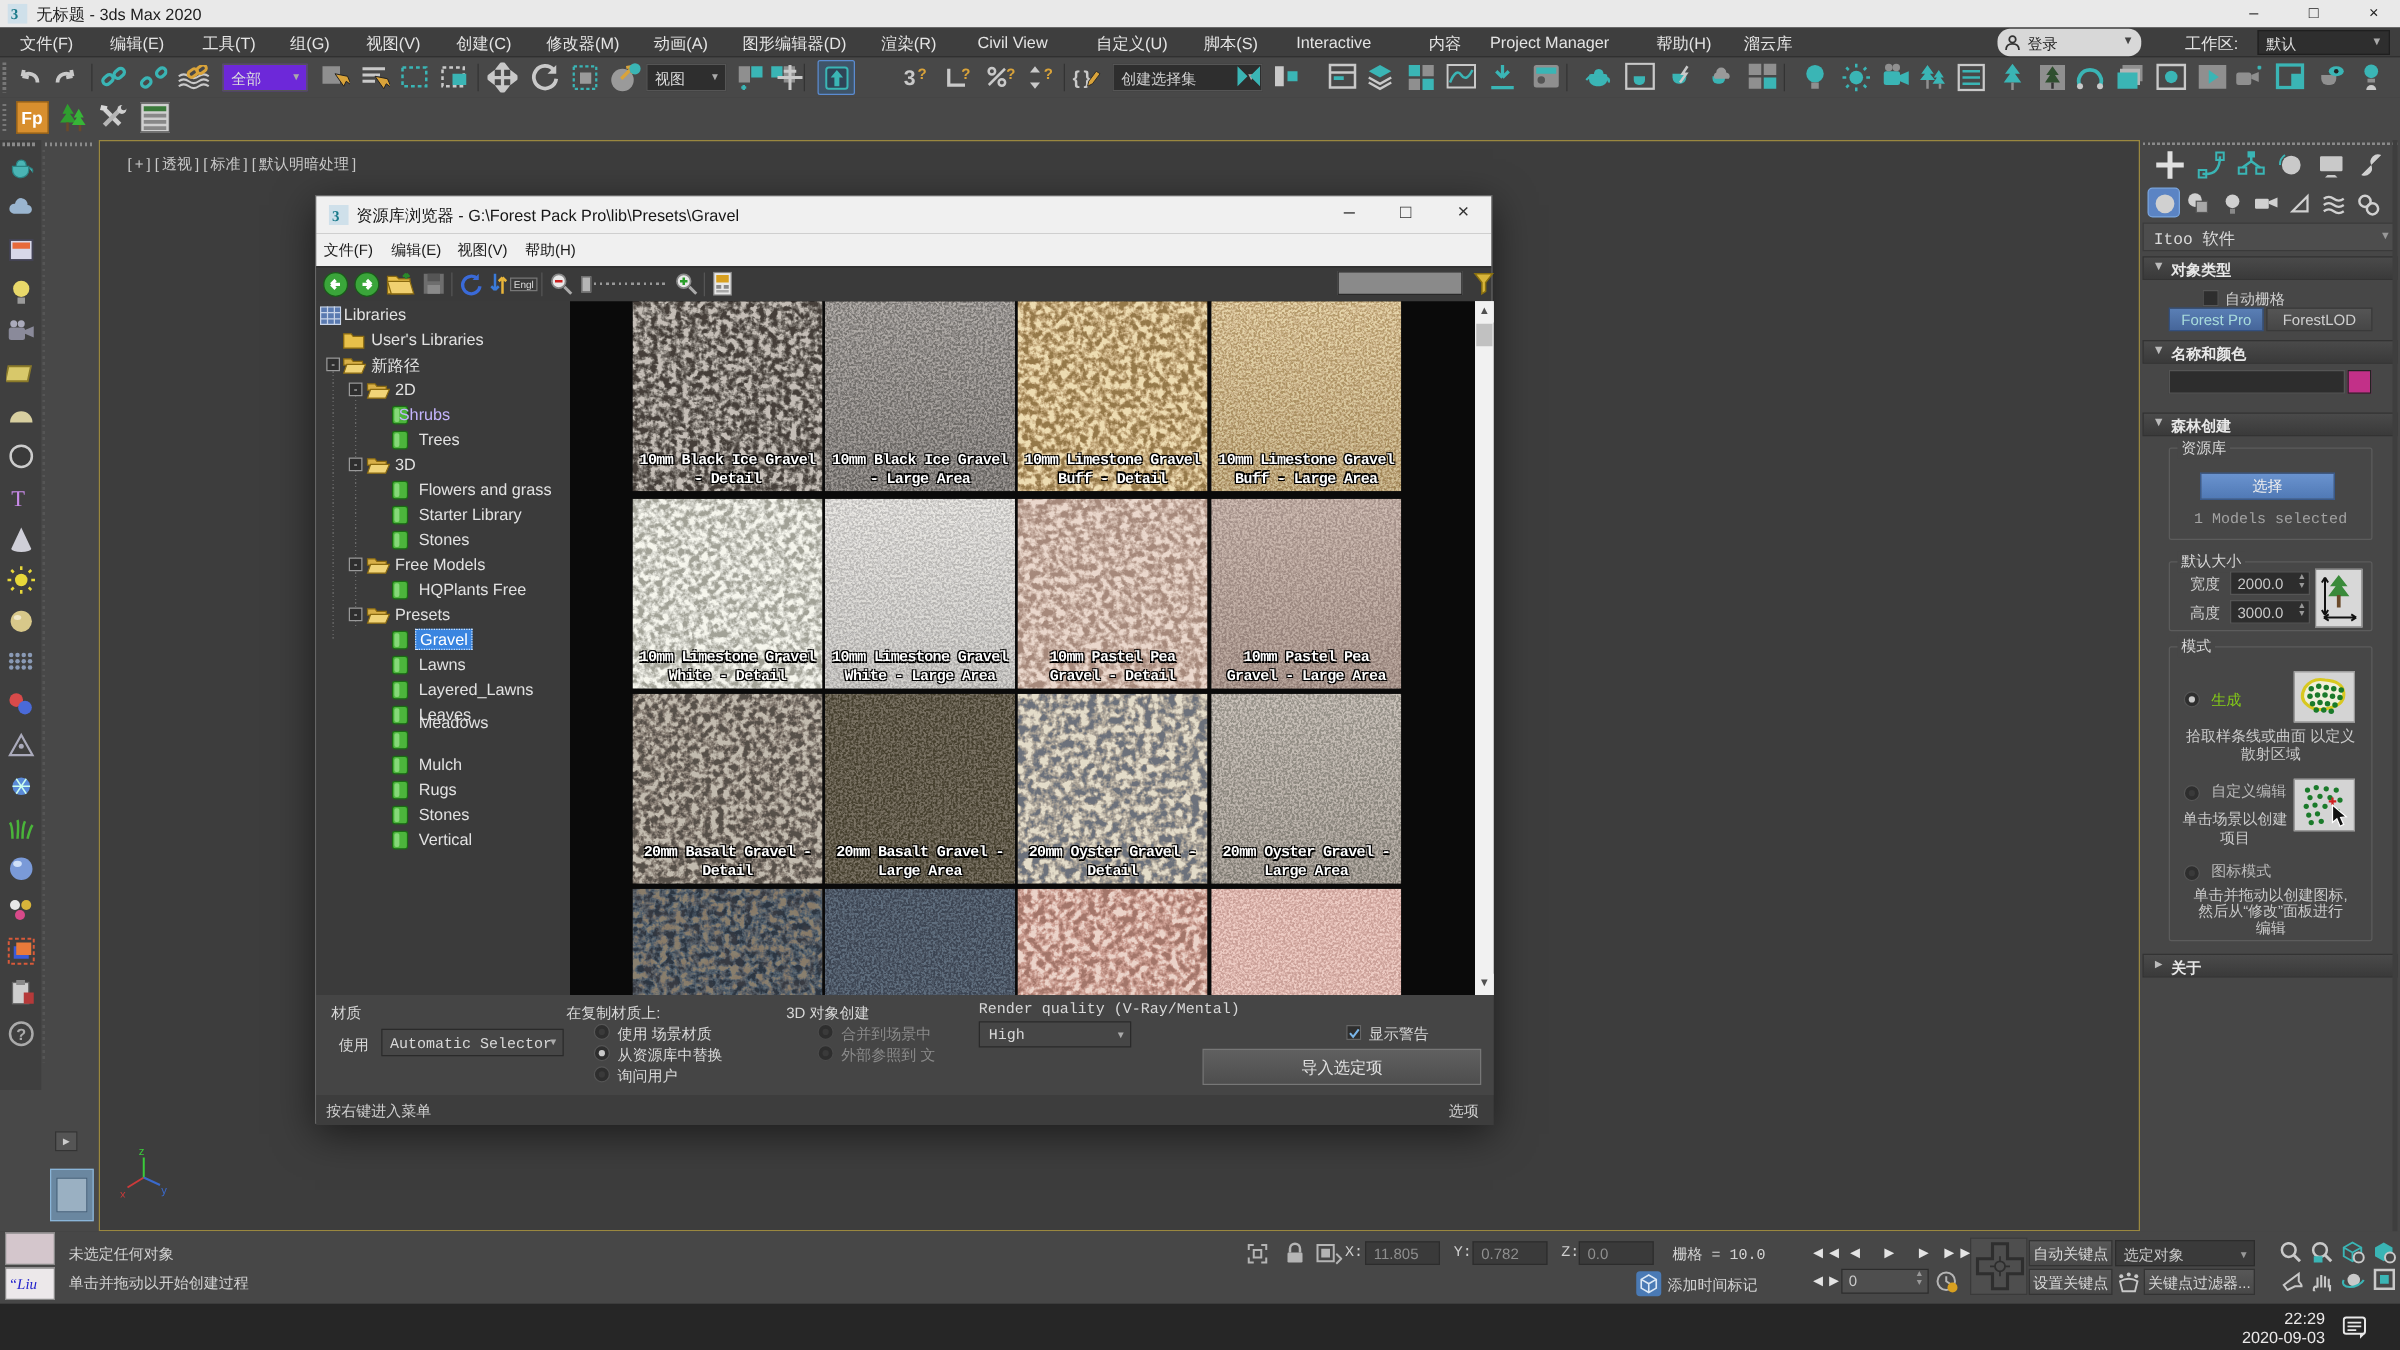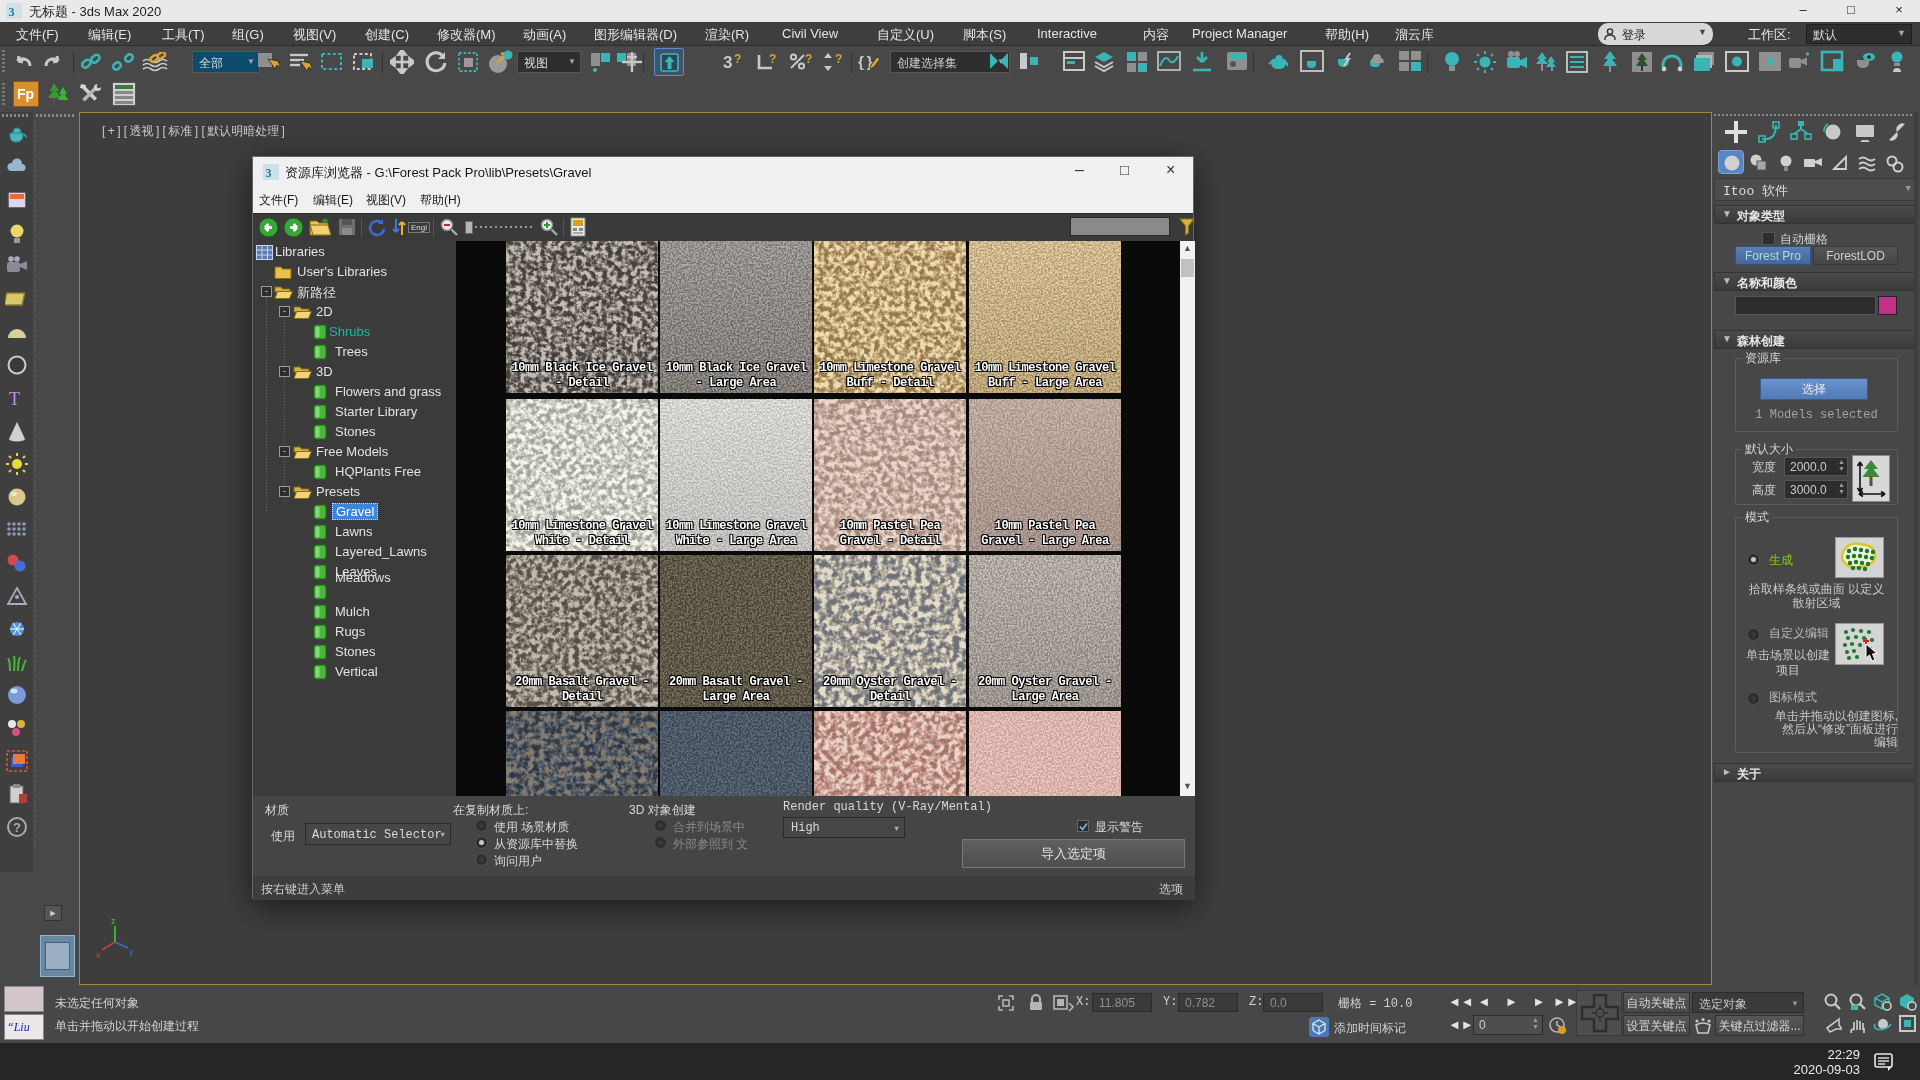--- a/index.html
+++ b/index.html
@@ -117,21 +117,21 @@
         <g stroke="#c9c9c9" stroke-width="1.6" fill="none">
           <path d="M1 9 q4 -3 8 0 t8 0 t8 0"></path>
           <path d="M1 13 q4 -3 8 0 t8 0 t8 0"></path>
           <path d="M1 17 q4 -3 8 0 t8 0 t8 0"></path>
         </g>
         <g stroke="#d9a33a" stroke-width="2.4" fill="none">
           <rect x="8" y="4" width="8" height="5" rx="2.5" transform="rotate(-35 12 6)"></rect>
           <rect x="15" y="1" width="8" height="5" rx="2.5" transform="rotate(-35 19 3)"></rect>
         </g>
       </svg>
-    <div class="abs" style="left:192px;top:5px;width:68px;height:22px;background:#0c4a6e;border:1px solid #555;color:#ddd;font-size:12px;">
+    <div class="abs" style="left:178px;top:5px;width:68px;height:22px;background:#6d28d9;border:1px solid #555;color:#ddd;font-size:12px;">
         <span style="position:absolute;left:6px;top:3px">全部</span>
         <span style="position:absolute;right:4px;top:5px;font-size:8px;color:#aaa">▼</span>
       </div>
     <svg class="abs" style="left:256px;top:5px" width="24" height="22" viewBox="0 0 24 22">
         <rect x="2" y="2" width="14" height="14" fill="#8f8f8f"></rect>
         <path d="M12 8 l7 10 l2 -4 l4 3 l-3 -7 z" fill="#d9a33a" stroke="#222" stroke-width="0.8"></path>
       </svg>
     <svg class="abs" style="left:288px;top:5px" width="24" height="22" viewBox="0 0 24 22">
         <g stroke="#c9c9c9" stroke-width="2.4">
           <line x1="2" y1="4" x2="20" y2="4"></line>
@@ -693,21 +693,21 @@
             <circle cx="21" cy="33" r="2.1"></circle>
           </g>
           <path d="M27 17 h6 m-3 -3 v6" stroke="#cf2020" stroke-width="1.8"></path>
           <path d="M30 20 l0 14 l3.5 -3 l2.5 6 l3 -1.5 l-2.5 -5.5 l4.5 -0.5z" fill="#111" stroke="#fff" stroke-width="1"></path>
         </svg></div>
     <div class="abs" style="left:26px;top:536px;width:100px;text-align:center;color:#c9c9c9;line-height:15px">单击场景以创建<br>项目</div>
     <div class="abs" style="left:35px;top:580px;width:13px;height:13px;border-radius:50%;background:#2e2e2e;border:1px solid #555">
         <div style="position:absolute;left:3px;top:3px;width:5px;height:5px;border-radius:50%;background:#3a3a3a"></div>
       </div>
     <span class="abs" style="left:57px;top:577px;color:#b9b9b9">图标模式</span>
-    <div class="abs" style="left:23px;top:598px;width:163px;text-align:right;color:#c9c9c9;line-height:13px">单击并拖动以创建图标,<br>然后从“修改”面板进行<br>编辑</div>
+    <div class="abs" style="left:23px;top:598px;width:163px;text-align:center;color:#c9c9c9;line-height:13px">单击并拖动以创建图标,<br>然后从“修改”面板进行<br>编辑</div>
     <div class="abs" style="left:2px;top:651px;width:204px;height:19px;background:linear-gradient(#4a4a4a,#3a3a3a);border:1px solid #333;">
         <span style="position:absolute;left:7px;top:2px;color:#bbb;font-size:10px">►</span>
         <span style="position:absolute;left:22px;top:2px;font-weight:bold;color:#e8e8e8;">关于</span>
         <span style="position:absolute;right:4px;top:4px;color:#777;font-size:8px;letter-spacing:1px"></span>
       </div>
     <div class="abs" style="left:202px;top:0;width:4px;height:876px;background:#3e3e3e"></div>
   </div>
   <div id="botbar">
     <div class="abs" style="left:4px;top:1px;width:40px;height:26px;background:#d4c6cc;border:1px solid #8a8a8a"></div>
     <div class="abs" style="left:4px;top:29px;width:40px;height:26px;background:#ece8ea;border:1px solid #8a8a8a;color:#2222cc;font-family:Liberation Serif,serif;font-style:italic;font-size:12px">
@@ -931,21 +931,21 @@
       <div class="abs" style="left:26px;top:65px;width:11px;height:11px;background:#2e2e2e;border:1px solid #9a9a9a;color:#ddd;font-size:9px;line-height:9px;text-align:center">-</div>
       <svg class="abs" style="left:40px;top:63px" width="19" height="16" viewBox="0 0 19 16">
           <path d="M1 3 h6 l1.5 2 h7.5 v3 h-15z" fill="#d8b048" stroke="#8a6a10"></path>
           <path d="M1 14.5 l2.5 -7 h15 l-3 7z" fill="#f0d478" stroke="#8a6a10"></path>
         </svg>
       <span class="abs" style="left:63px;top:63px;color:#e2e2e2">2D</span>
       <svg class="abs" style="left:60px;top:83px" width="14" height="16" viewBox="0 0 14 16">
           <rect x="1" y="1" width="12" height="14" rx="2" fill="#4cb53c" stroke="#1a6a14"></rect>
           <rect x="2.5" y="2.5" width="4" height="11" rx="1.5" fill="#85d878"></rect>
         </svg>
-      <span class="abs" style="left:76px;top:83px;color:#14b8a6">Shrubs</span>
+      <span class="abs" style="left:66px;top:83px;color:#c4b5fd">Shrubs</span>
       <svg class="abs" style="left:60px;top:103px" width="14" height="16" viewBox="0 0 14 16">
           <rect x="1" y="1" width="12" height="14" rx="2" fill="#4cb53c" stroke="#1a6a14"></rect>
           <rect x="2.5" y="2.5" width="4" height="11" rx="1.5" fill="#85d878"></rect>
         </svg>
       <span class="abs" style="left:82px;top:103px;color:#e2e2e2">Trees</span>
       <div class="abs" style="left:26px;top:125px;width:11px;height:11px;background:#2e2e2e;border:1px solid #9a9a9a;color:#ddd;font-size:9px;line-height:9px;text-align:center">-</div>
       <svg class="abs" style="left:40px;top:123px" width="19" height="16" viewBox="0 0 19 16">
           <path d="M1 3 h6 l1.5 2 h7.5 v3 h-15z" fill="#d8b048" stroke="#8a6a10"></path>
           <path d="M1 14.5 l2.5 -7 h15 l-3 7z" fill="#f0d478" stroke="#8a6a10"></path>
         </svg>

